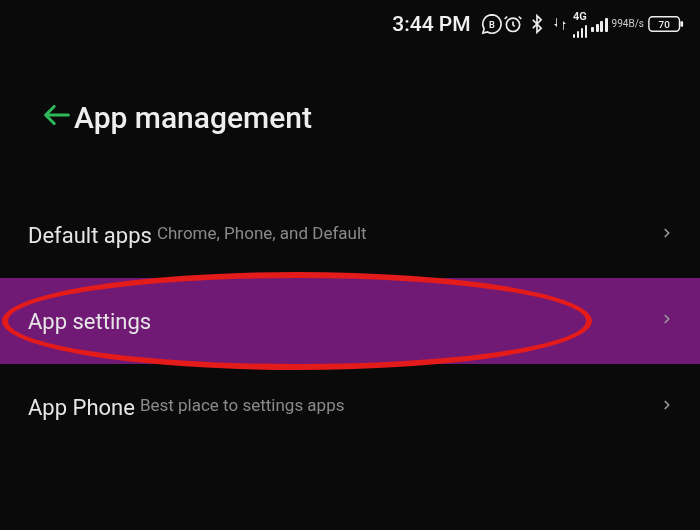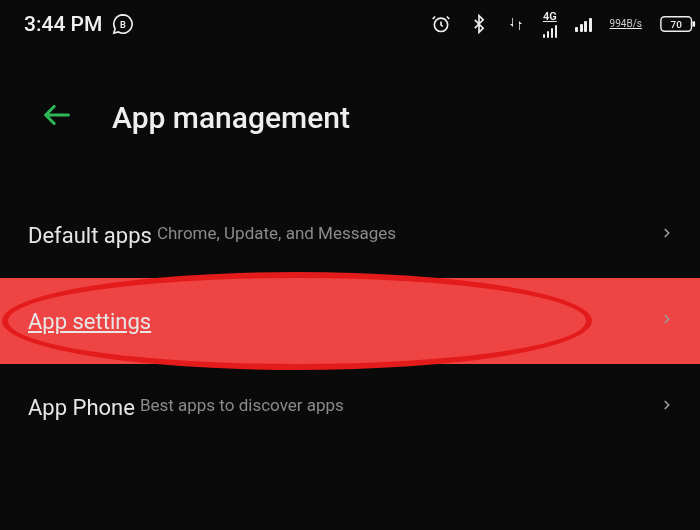--- a/index.html
+++ b/index.html
@@ -11,46 +11,45 @@
       width: 700px;
       height: 530px;
       background: #0a0a0a;
       font-family: -apple-system, BlinkMacSystemFont, 'Segoe UI', Roboto, sans-serif;
       color: #e8e8e8;
       overflow: hidden;
       position: relative;
     }
     .status-bar {
       display: flex;
-      justify-content: space-between;
-      align-items: center;
-      padding: 8px 4px 8px 24px;
+      justify-content: flex-end;
+      align-items: center;
+      padding: 8px 16px 8px 24px;
       height: 48px;
     }
     .status-left {
       display: flex;
       align-items: center;
       gap: 10px;
     }
     .time {
       font-size: 21px;
       font-weight: 500;
       color: #f0f0f0;
     }
     .status-icon {
       display: inline-flex;
       align-items: center;
       justify-content: center;
     }
     .status-right {
       display: flex;
       align-items: center;
-      gap: 18px;
+      gap: 4px;
       color: #eeeeee;
-      text-decoration: underline;
     }
     .net-stack {
       display: flex;
       flex-direction: column;
       align-items: center;
       line-height: 1;
       font-size: 10px;
     }
     .net-4g {
       font-size: 11px;
@@ -64,21 +63,20 @@
       color: #ccc;
     }
     .battery-wrap {
       display: flex;
       align-items: center;
       gap: 2px;
     }
     .header {
       display: flex;
       align-items: center;
-      gap: 38px;
       padding: 50px 40px 32px 40px;
     }
     .back-arrow {
       color: #2fb858;
     }
     .page-title {
       font-size: 30px;
       font-weight: 500;
       color: #eeeeee;
     }
@@ -86,23 +84,22 @@
       margin-top: 24px;
     }
     .list-item {
       display: flex;
       justify-content: space-between;
       align-items: center;
       padding: 20px 26px 20px 28px;
       min-height: 86px;
     }
     .list-item.highlighted {
-      background: #ef4444;
+      background: #701a75;
       position: relative;
-      text-decoration: underline;
     }
     .item-content {
       display: flex;
       flex-direction: row;
       gap: 5px;
     }
     .item-title {
       font-size: 22px;
       color: #e6e6e6;
       font-weight: 400;
@@ -207,21 +204,21 @@
     </svg>
   </span>
   <h1 class="page-title">App management</h1>
 </div>
 
 <div class="list">
 
   <div class="list-item">
     <div class="item-content">
       <div class="item-title">Default apps</div>
-      <div class="item-subtitle">Chrome, Update, and Messages</div>
+      <div class="item-subtitle">Chrome, Phone, and Default</div>
     </div>
     <span class="chevron">
       <svg width="14" height="24" viewBox="0 0 24 24" fill="none" stroke="#9a9a9a" stroke-width="3" stroke-linecap="round" stroke-linejoin="round">
           <path d="M9 18l6-6-6-6"></path>
         </svg>
     </span>
   </div>
 
   <div class="list-item highlighted">
     <div class="ring-annot"></div>
@@ -231,21 +228,21 @@
     <span class="chevron">
       <svg width="14" height="24" viewBox="0 0 24 24" fill="none" stroke="#9a9a9a" stroke-width="3" stroke-linecap="round" stroke-linejoin="round">
           <path d="M9 18l6-6-6-6"></path>
         </svg>
     </span>
   </div>
 
   <div class="list-item">
     <div class="item-content">
       <div class="item-title">App Phone</div>
-      <div class="item-subtitle">Best apps to discover apps</div>
+      <div class="item-subtitle">Best place to settings apps</div>
     </div>
     <span class="chevron">
       <svg width="14" height="24" viewBox="0 0 24 24" fill="none" stroke="#9a9a9a" stroke-width="3" stroke-linecap="round" stroke-linejoin="round">
           <path d="M9 18l6-6-6-6"></path>
         </svg>
     </span>
   </div>
 
 </div>
 

